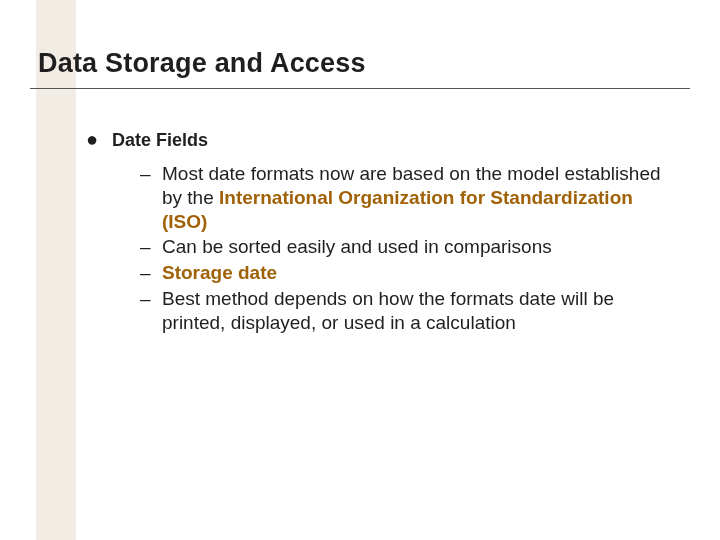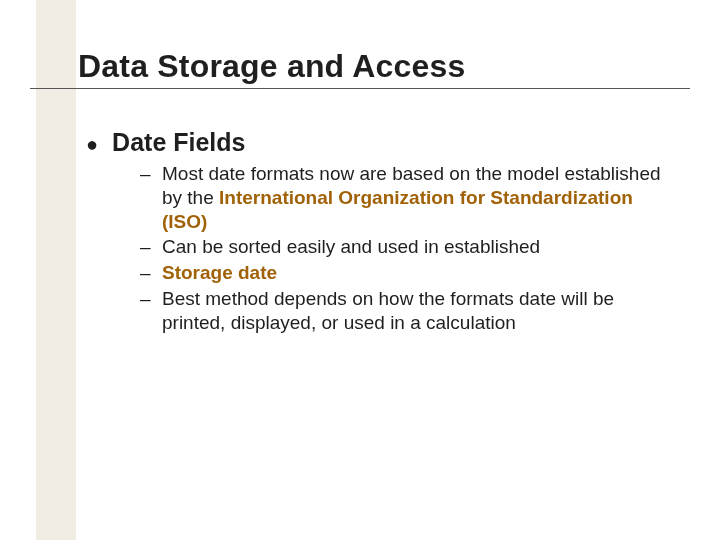--- a/index.html
+++ b/index.html
@@ -27,24 +27,23 @@
 
   .content {
     position: relative;
     z-index: 1;
   }
 
   .title {
     position: absolute;
     top: 48px;
     left: 38px;
-    font-size: 32px;
+    font-size: 27px;
     font-weight: bold;
     letter-spacing: 0.2px;
-    margin-left: 40px;
   }
   .title-rule {
     position: absolute;
     top: 88px;
     left: 30px;
     width: 660px;
     height: 0;
     border-top: 1px solid #555;
   }
 
@@ -54,21 +53,21 @@
     left: 86px;
     display: flex;
     align-items: baseline;
   }
   .bullet-dot {
     font-size: 20px;
     line-height: 22px;
     margin-right: 14px;
   }
   .bullet-label {
-    font-size: 25px;
+    font-size: 18px;
     font-weight: bold;
   }
 
   .sublist {
     position: absolute;
     top: 162px;
     left: 140px;
     width: 530px;
     font-size: 19px;
     line-height: 1.25;
@@ -109,21 +108,21 @@
     <div class="sub-item">
       <span class="dash">–</span>
       <span class="sub-text">
         <span>Most date formats now are based on the model established by the </span><span class="keyterm">International Organization for Standardization (ISO)</span><span></span>
       </span>
     </div>
 
     <div class="sub-item">
       <span class="dash">–</span>
       <span class="sub-text">
-        <span>Can be sorted easily and used in established</span><span class="keyterm"></span><span></span>
+        <span>Can be sorted easily and used in comparisons</span><span class="keyterm"></span><span></span>
       </span>
     </div>
 
     <div class="sub-item">
       <span class="dash">–</span>
       <span class="sub-text">
         <span></span><span class="keyterm">Storage date</span><span></span>
       </span>
     </div>
 

